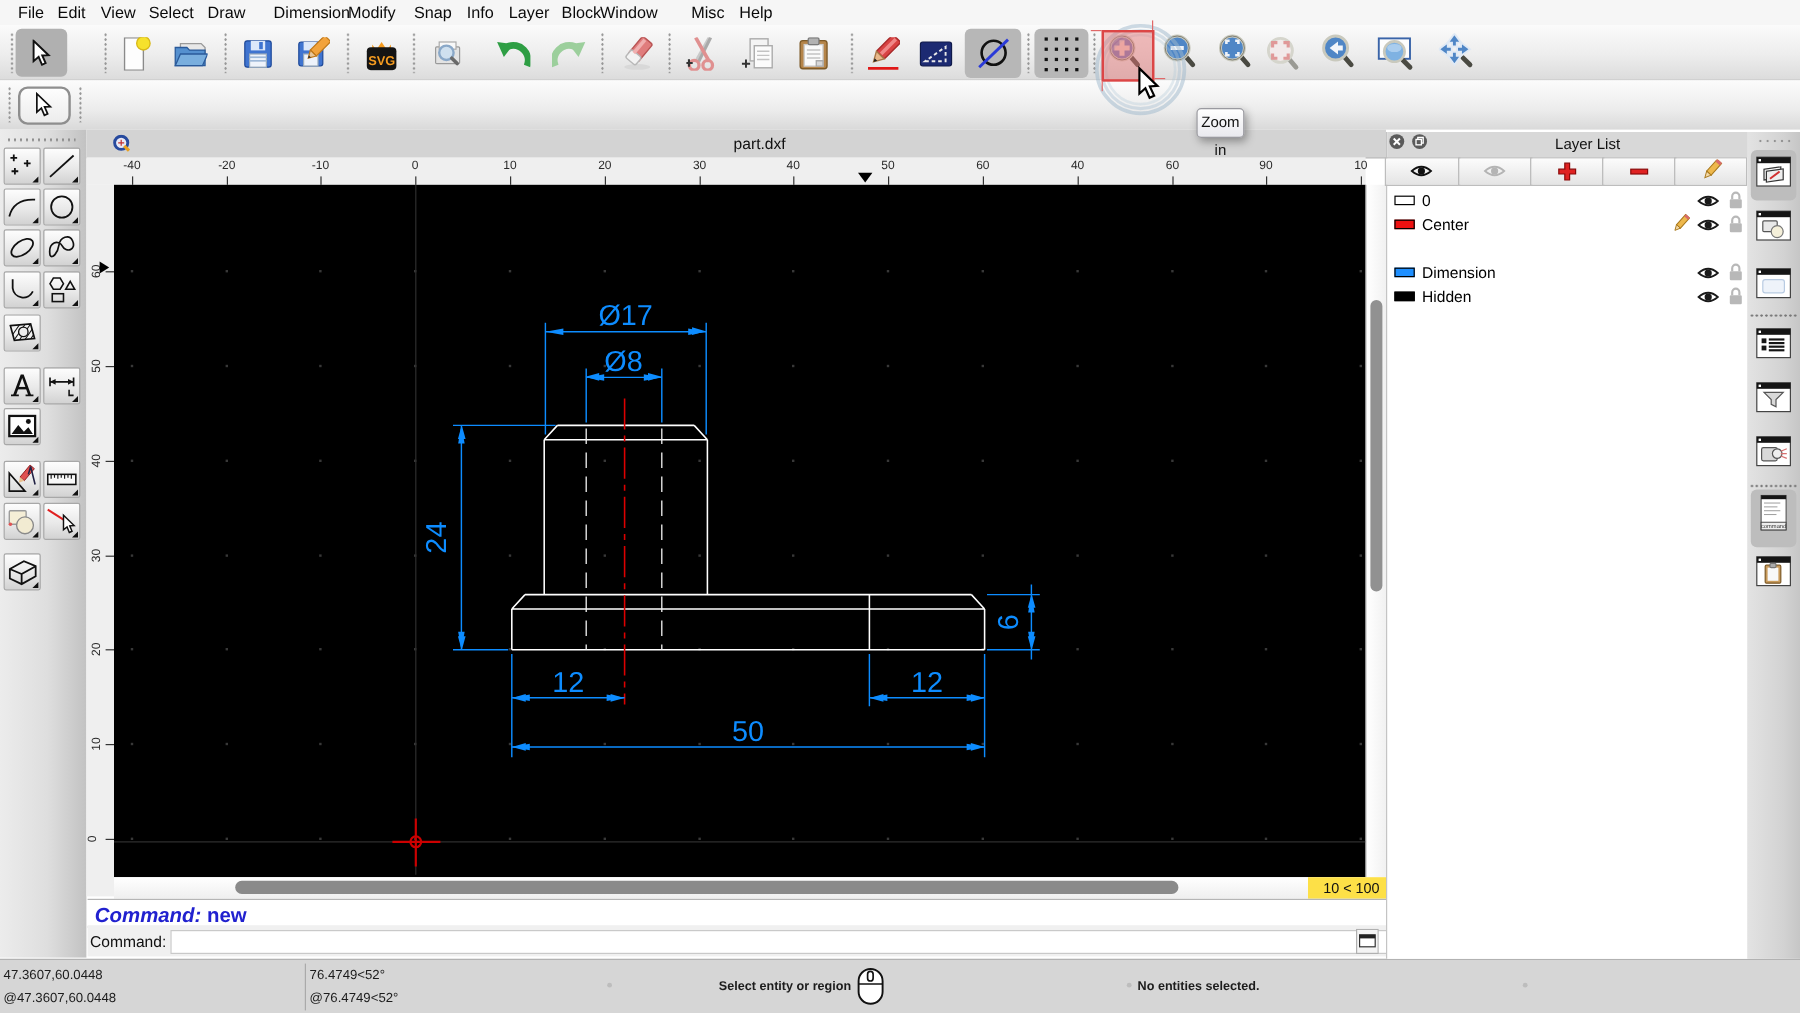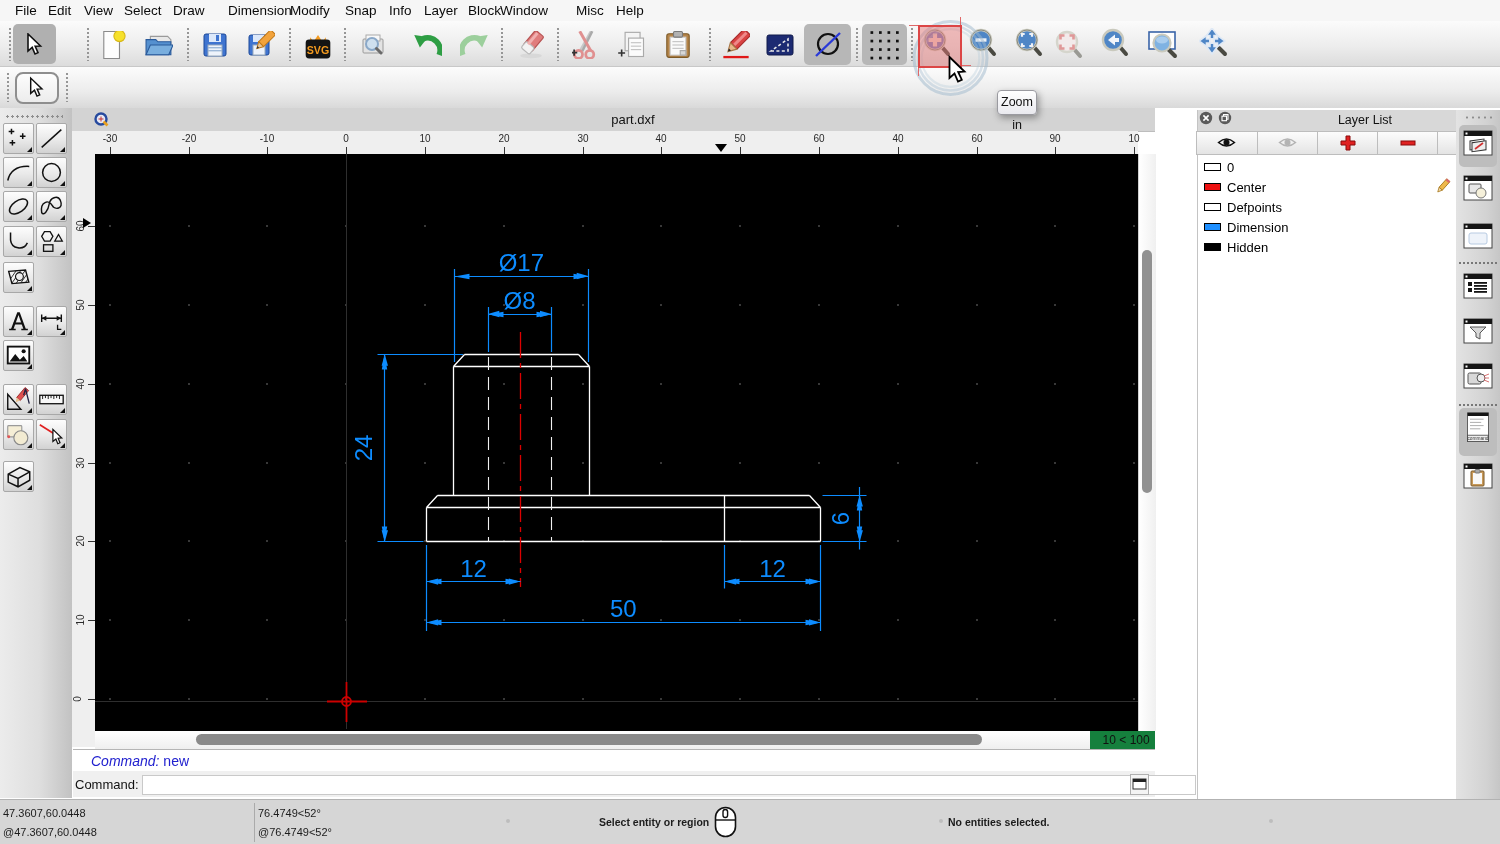--- a/index.html
+++ b/index.html
@@ -33,33 +33,33 @@
   #vruler{left:72px;top:154px;width:23px;height:593px;background:#efefef;}
   .rnum{position:absolute;font-size:10px;color:#2a2a2a;}
   
   #canvas{left:95px;top:154px;width:1043px;height:577px;background:#000;}
   
   #vsb{left:1138px;top:154px;width:17px;height:577px;background:linear-gradient(90deg,#ffffff,#f0f0f0);border-left:1px solid #d0d0d0;}
   #vsb .thumb{position:absolute;left:3px;top:96px;width:10px;height:243px;background:#919191;border-radius:5px;}
   
   #hsbrow{left:95px;top:731px;width:1043px;height:18px;background:linear-gradient(#ffffff,#efefef);}
   #hsb-thumb{position:absolute;left:101px;top:3px;width:786px;height:11px;background:#8a8a8a;border-radius:5.5px;}
-  #zoomlab{left:1090px;top:731px;width:65px;height:18px;line-height:18px!important;background:#15803d;font-size:12px;color:#111;
+  #zoomlab{left:1090px;top:731px;width:65px;height:18px;line-height:18px!important;background:#fde047;font-size:12px;color:#111;
     text-align:right;line-height:18px;padding-right:2px;box-sizing:border-box;}
   
   #cmdhist{left:73px;top:749px;width:1082px;height:22px;background:#ffffff;border-top:1px solid #b5b5b5;border-bottom:1px solid #b5b5b5;}
-  #cmdhist .t{position:absolute;left:18px;top:3px;font-size:14px;color:#2121cf;}
+  #cmdhist .t{position:absolute;left:6px;top:3px;font-size:17px;color:#2121cf;font-weight:bold;}
   #cmdrow{left:73px;top:771px;width:1082px;height:26px;background:#f0f0f0;}
   #cmdrow .lbl{position:absolute;left:2px;top:6px;font-size:13px;color:#111;}
   #cmdinput{position:absolute;left:69px;top:4px;width:1052px;height:18px;background:#fff;border:1px solid #c9c9c9;}
   
   #statusbar{left:0;top:799px;width:1500px;height:45px;background:#d6d6d6;border-top:1px solid #b2b2b2;}
   #statusbar .s{position:absolute;font-size:11px;color:#1c1c1c;}
   
-  #lpanel{left:1155px;top:110px;width:301px;height:689px;background:#ffffff;border-left:1px solid #c4c4c4;margin-left:42px;}
+  #lpanel{left:1155px;top:110px;width:301px;height:689px;background:#ffffff;border-left:1px solid #c4c4c4;}
   #lphead{position:absolute;left:0;top:0;width:301px;height:21px;background:#d8d8d8;}
   #lptools{position:absolute;left:0;top:21px;width:301px;height:24px;}
   .lpb{position:absolute;top:0;height:24px;background:linear-gradient(#fcfcfc,#e4e4e4);border:1px solid #bdbdbd;box-sizing:border-box;}
   .lrow{position:absolute;left:0;width:301px;height:20px;font-size:13px;color:#000;}
   .swatch{position:absolute;left:6px;top:6px;width:17px;height:8px;border:1px solid #000;box-sizing:border-box;}
   .lname{position:absolute;left:29px;top:3px;}
   
   #rstrip{left:1456px;top:110px;width:44px;height:689px;background:linear-gradient(90deg,#e3e3e3,#d2d2d2 70%,#c6c6c6);}
   .rbtn{position:absolute;left:7px;width:30px;height:32px;}
   .rbtn-sel{position:absolute;left:3px;width:38px;background:#bdbdbd;border-radius:5px;}
@@ -455,21 +455,21 @@
   </div>
   <div id="tabbar" class="abs">
     <svg class="abs" style="left:22px;top:4px" width="16" height="16" viewBox="0 0 16 16">
       <circle cx="7" cy="7" r="5.5" fill="#e8e8f4" stroke="#274a9e" stroke-width="2.4"></circle>
       <path d="M4.5,7 h5 M7,4.5 v5" stroke="#c03030" stroke-width="1"></path>
       <line x1="9.5" y1="9.5" x2="13.5" y2="13.5" stroke="#e8a020" stroke-width="2.6"></line>
     </svg>
     <span style="position:absolute;left:561px;top:4px;transform:translateX(-50%);font-size:13px;color:#111;">part.dxf</span>
   </div>
   <div id="hruler" class="abs">
-    <span class="rnum" style="left:38px;top:2px;transform:translateX(-50%)">-30</span>
+    <span class="rnum" style="left:38px;top:2px;transform:translateX(-50%)">-40</span>
     <div style="position:absolute;left:38px;top:16px;width:1px;height:7px;background:#333"></div>
     <span class="rnum" style="left:117px;top:2px;transform:translateX(-50%)">-20</span>
     <div style="position:absolute;left:117px;top:16px;width:1px;height:7px;background:#333"></div>
     <span class="rnum" style="left:195px;top:2px;transform:translateX(-50%)">-10</span>
     <div style="position:absolute;left:195px;top:16px;width:1px;height:7px;background:#333"></div>
     <span class="rnum" style="left:274px;top:2px;transform:translateX(-50%)">0</span>
     <div style="position:absolute;left:274px;top:16px;width:1px;height:7px;background:#333"></div>
     <span class="rnum" style="left:353px;top:2px;transform:translateX(-50%)">10</span>
     <div style="position:absolute;left:353px;top:16px;width:1px;height:7px;background:#333"></div>
     <span class="rnum" style="left:432px;top:2px;transform:translateX(-50%)">20</span>
@@ -763,32 +763,20 @@
         </svg>
       <svg style="position:absolute;left:258px;top:3px" width="19" height="15" viewBox="0 0 19 15">
           <path d="M1.5,7.5 Q9.5,0.5 17.5,7.5 Q9.5,14.5 1.5,7.5 Z" fill="none" stroke="#1a1a1a" stroke-width="1.5"></path>
           <circle cx="9.5" cy="7.5" r="3" fill="#1a1a1a"></circle>
         </svg>
       <svg style="position:absolute;left:284px;top:2px" width="13" height="16" viewBox="0 0 13 16">
           <path d="M3.5,7 V4.5 a3,3 0 0 1 6,0 V7" fill="none" stroke="#b8b8b8" stroke-width="1.8"></path>
           <rect x="1.5" y="7" width="10" height="7.5" rx="1" fill="#b8b8b8"></rect>
         </svg>
     </div>
-    <div class="lrow" style="top:87px">
-      <div class="swatch" style="background:#fff"></div>
-        <div class="lname">Defpoints</div>
-      <svg style="position:absolute;left:258px;top:3px" width="19" height="15" viewBox="0 0 19 15">
-          <path d="M1.5,7.5 Q9.5,0.5 17.5,7.5 Q9.5,14.5 1.5,7.5 Z" fill="none" stroke="#1a1a1a" stroke-width="1.5"></path>
-          <circle cx="9.5" cy="7.5" r="3" fill="#1a1a1a"></circle>
-        </svg>
-      <svg style="position:absolute;left:284px;top:2px" width="13" height="16" viewBox="0 0 13 16">
-          <path d="M3.5,7 V4.5 a3,3 0 0 1 6,0 V7" fill="none" stroke="#b8b8b8" stroke-width="1.8"></path>
-          <rect x="1.5" y="7" width="10" height="7.5" rx="1" fill="#b8b8b8"></rect>
-        </svg>
-    </div>
     <div class="lrow" style="top:107px">
       <div class="swatch" style="background:#1e8fff"></div>
         <div class="lname">Dimension</div>
       <svg style="position:absolute;left:258px;top:3px" width="19" height="15" viewBox="0 0 19 15">
           <path d="M1.5,7.5 Q9.5,0.5 17.5,7.5 Q9.5,14.5 1.5,7.5 Z" fill="none" stroke="#1a1a1a" stroke-width="1.5"></path>
           <circle cx="9.5" cy="7.5" r="3" fill="#1a1a1a"></circle>
         </svg>
       <svg style="position:absolute;left:284px;top:2px" width="13" height="16" viewBox="0 0 13 16">
           <path d="M3.5,7 V4.5 a3,3 0 0 1 6,0 V7" fill="none" stroke="#b8b8b8" stroke-width="1.8"></path>
           <rect x="1.5" y="7" width="10" height="7.5" rx="1" fill="#b8b8b8"></rect>

